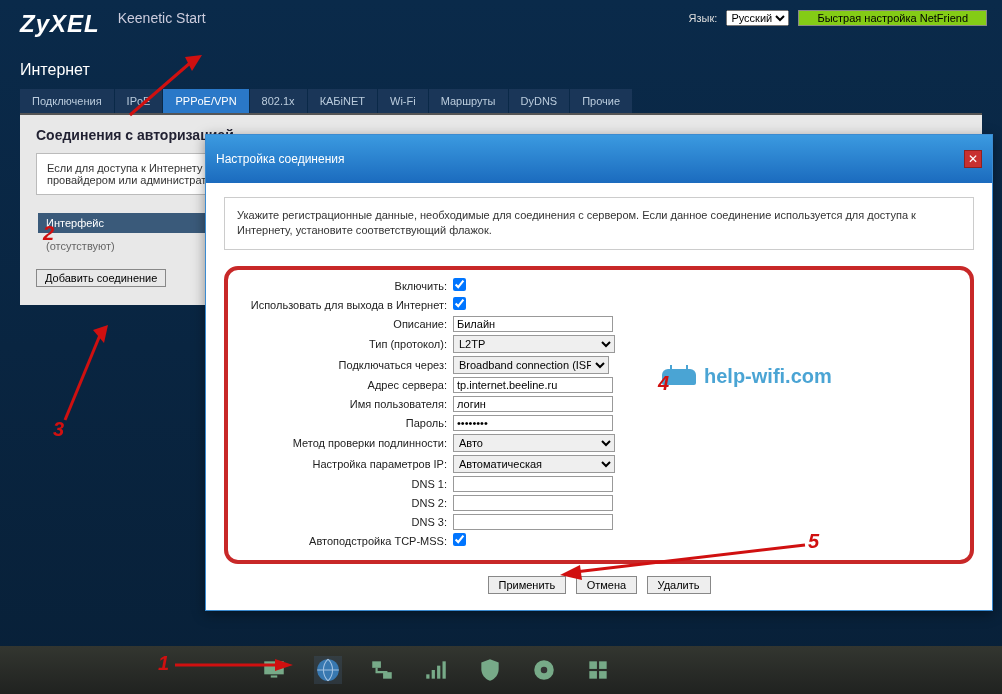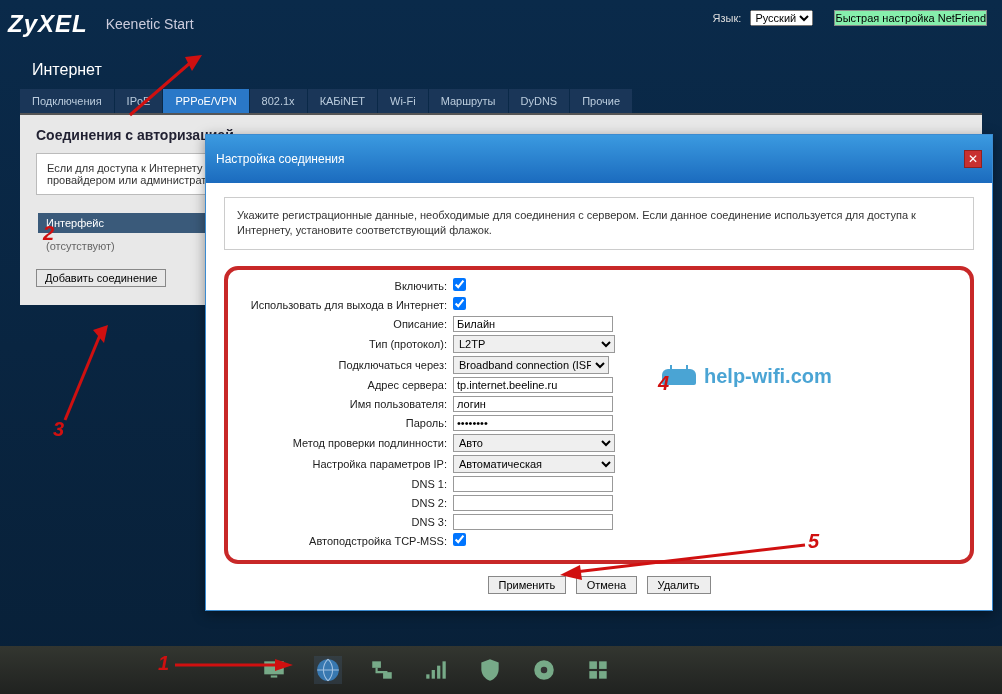--- a/index.html
+++ b/index.html
@@ -2,27 +2,27 @@
 <html><head>
 <meta charset="utf-8">
 <style>
 * { box-sizing: border-box; margin: 0; padding: 0; }
 body {
   width: 1002px; height: 694px;
   font-family: Arial, sans-serif; font-size: 12px;
   background: linear-gradient(to bottom, #0a2a4a 0%, #082038 100%);
   color: #fff; overflow: hidden; position: relative;
 }
-.header { display: flex; align-items: center; padding: 10px 8px 5px; }
+.header { display: flex; padding: 10px 20px 5px; }
 .logo { font-size: 24px; font-weight: bold; font-style: italic; color: #fff; letter-spacing: 1px; }
 .subtitle { margin-left: 18px; font-size: 14px; color: #ccd; }
 .topright { position: absolute; top: 10px; right: 15px; font-size: 11px; color: #ddd; }
 .topright select { font-size: 11px; margin: 0 6px; }
-.topright button { font-size: 11px; padding: 1px 0; background: #86efac; border: 1px solid #888; cursor: pointer; margin-left: 12px; }
-.section-title { padding: 18px 32px 10px; font-size: 16px; color: #fff; }
+.topright button { font-size: 11px; padding: 1px 18px; background: #84cc16; border: 1px solid #888; cursor: pointer; }
+.section-title { padding: 18px 20px 10px; font-size: 16px; color: #fff; }
 .tabs { display: flex; margin: 0 20px; border-bottom: 2px solid #555; }
 .tab { padding: 6px 12px; background: #1a3658; color: #bcd; font-size: 11px; cursor: pointer; margin-right: 1px; }
 .tab.active { background: #2a78c8; color: #fff; padding-left: 12px; }
 .content-panel { margin: 0 20px; background: #e8e8e8; color: #333; padding: 12px 16px 18px; }
 .panel-title { font-size: 14px; font-weight: bold; color: #223; margin-bottom: 10px; }
 .info-box { background: #fff; border: 1px solid #bbb; padding: 8px 10px; font-size: 11px; color: #333; margin-bottom: 16px; }
 .data-table { width: 100%; }
 .data-table thead th { background: #3a5a7a; color: #fff; text-align: left; padding: 4px 8px; font-size: 11px; font-weight: normal; }
 .data-table tbody td { color: #666; padding: 5px 8px; font-size: 11px; }
 .add-btn { margin-top: 10px; padding: 2px 8px; font-size: 11px; background: #e8e8e8; border: 1px solid #888; cursor: pointer; }

